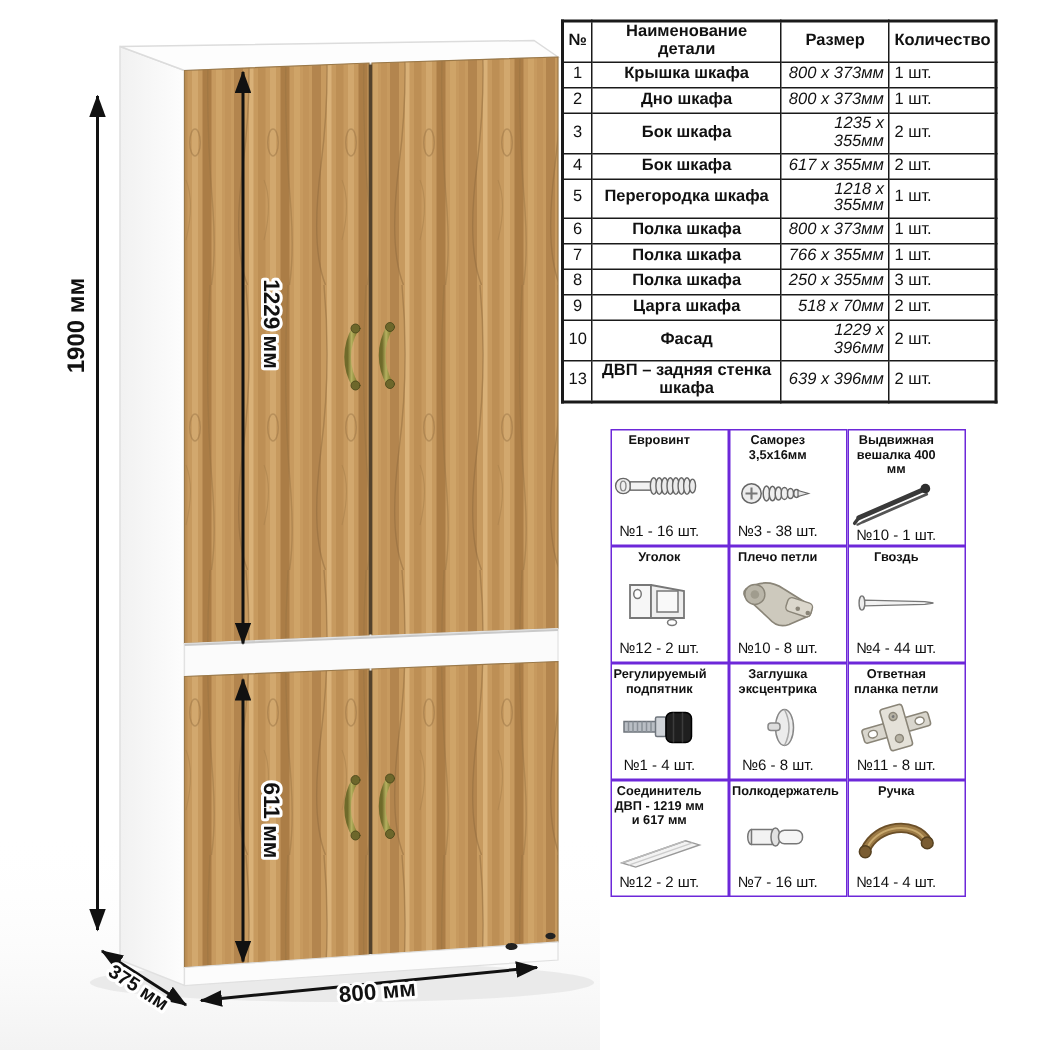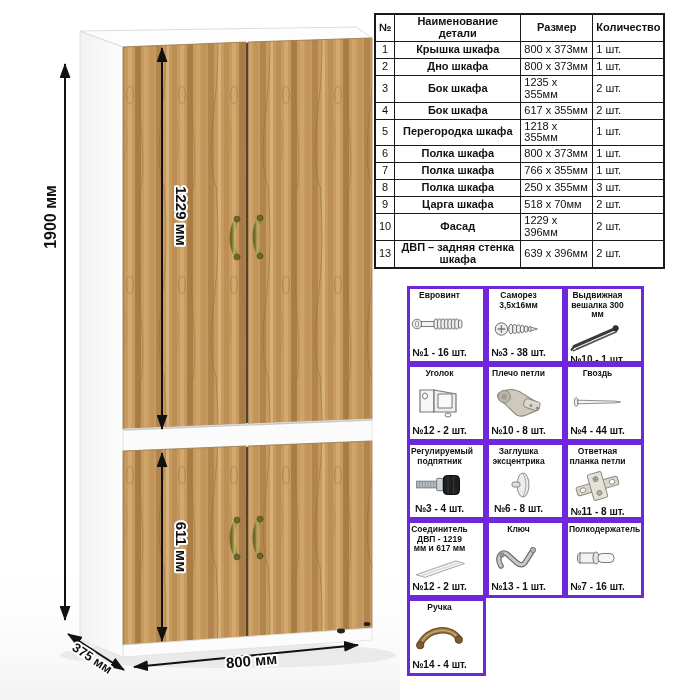--- a/index.html
+++ b/index.html
@@ -21,40 +21,40 @@
     border:1px solid #1a1a1a;font-size:11px;line-height:1.08;
     padding:1px 3px;vertical-align:middle;color:#111;
   }
   .parts-table th{font-weight:bold;text-align:center;height:18px;font-size:11px;}
   .col-num{width:18px;}
   .col-name{width:126px;}
   .col-size{width:72px;}
   .col-qty{width:70px;}
   .parts-table td.c-num{text-align:center;height:14px;}
   .parts-table td.c-name{text-align:center;font-weight:bold;}
-  .parts-table td.c-size{text-align:left;}
+  .parts-table td.c-size{text-align:right;font-style:italic;}
   .parts-table td.c-qty{}
 
   
   .hw-grid{
     position:absolute;left:407px;top:286px;
     display:grid;grid-template-columns:repeat(3,79px);grid-auto-rows:78px;
   }
   .hw-cell{
-    border:3px solid #6d28d9;background:#fff;box-sizing:border-box;
+    border:1px solid #6d28d9;background:#fff;box-sizing:border-box;
     display:flex;flex-direction:column;align-items:center;
     padding:2px 15px 2px 1px;overflow:hidden;
   }
   .hw-empty{background:transparent;}
   .hw-title{
     font-size:8.5px;font-weight:bold;text-align:center;line-height:1.13;
     color:#111;width:100%;
   }
   .hw-icon{flex:1;display:flex;align-items:center;justify-content:center;width:100%;}
-  .hw-qty{font-size:10px;font-weight:bold;text-align:center;color:#111;padding-bottom:1px;}
+  .hw-qty{font-size:10px;font-weight:normal;text-align:center;color:#111;padding-bottom:1px;}
 </style>
 </head>
 <body>
 
 <svg id="scene" width="400" height="700" viewBox="0 0 400 700">
   <defs>
     <linearGradient id="floorG" x1="0" y1="0" x2="0" y2="1">
       <stop offset="0" stop-color="#ffffff" stop-opacity="0"></stop>
       <stop offset="1" stop-color="#e9e9e9"></stop>
     </linearGradient>
@@ -262,21 +262,21 @@
           <ellipse cx="38" cy="13" rx="2" ry="3.4"></ellipse>
             <ellipse cx="42" cy="13" rx="1.8" ry="2.6"></ellipse>
         </g>
         <path d="M43,11 L50,13 L43,15 z" fill="#e5e5e5" stroke="#666" stroke-width="0.8"></path>
       </svg>
     </div>
     <div class="hw-qty">№3 - 38 шт.</div>
   </div>
 
   <div class="hw-cell">
-    <div class="hw-title">Выдвижная вешалка 300 мм</div>
+    <div class="hw-title">Выдвижная вешалка 400 мм</div>
     <div class="hw-icon">
       <svg width="66" height="34" viewBox="0 0 66 34">
         <path d="M6,28 L52,8" stroke="#3a3a3a" stroke-width="3.5" stroke-linecap="round"></path>
         <path d="M9,31 L55,11" stroke="#555" stroke-width="2" stroke-linecap="round"></path>
         <circle cx="54" cy="7" r="3.5" fill="#2e2e2e"></circle>
         <path d="M6,28 l-3,4" stroke="#3a3a3a" stroke-width="2.5" stroke-linecap="round"></path>
         <path d="M9,31 l-4,2" stroke="#555" stroke-width="1.6" stroke-linecap="round"></path>
       </svg>
     </div>
     <div class="hw-qty">№10 - 1 шт.</div>
@@ -334,21 +334,21 @@
             <line x1="18" y1="11" x2="18" y2="18"></line>
         <line x1="21" y1="11" x2="21" y2="18"></line>
             <line x1="24" y1="11" x2="24" y2="18"></line>
           </g>
         <rect x="27" y="8" width="7" height="13" rx="1" fill="#cfd3d8" stroke="#6f757c"></rect>
         <rect x="34" y="5" width="17" height="20" rx="4" fill="#1f1f1f" stroke="#000"></rect>
         <line x1="39" y1="5" x2="39" y2="25" stroke="#3c3c3c"></line>
         <line x1="45" y1="5" x2="45" y2="25" stroke="#3c3c3c"></line>
       </svg>
     </div>
-    <div class="hw-qty">№3 - 4 шт.</div>
+    <div class="hw-qty">№1 - 4 шт.</div>
   </div>
 
   <div class="hw-cell">
     <div class="hw-title">Заглушка эксцентрика</div>
     <div class="hw-icon">
       <svg width="40" height="34" viewBox="0 0 40 34">
         <ellipse cx="24" cy="17" rx="6" ry="12" fill="#ececec" stroke="#888"></ellipse>
         <path d="M24,5 q6,12 0,24" fill="none" stroke="#aaa"></path>
         <rect x="13" y="14" width="8" height="5" rx="2" fill="#ddd" stroke="#888"></rect>
       </svg>
@@ -379,32 +379,20 @@
     <div class="hw-icon">
       <svg width="66" height="26" viewBox="0 0 66 26">
         <path d="M6,22 L52,6 L62,9 L16,25 z" fill="#f3f3f3" stroke="#999"></path>
         <path d="M6,22 L52,6" stroke="#bbb"></path>
         <path d="M11,23.5 L57,7.5" stroke="#ccc"></path>
       </svg>
     </div>
     <div class="hw-qty">№12 - 2 шт.</div>
   </div>
 
-  <div class="hw-cell">
-    <div class="hw-title">Ключ</div>
-    <div class="hw-icon">
-      <svg width="56" height="36" viewBox="0 0 56 36">
-        <path d="M10,26 C5,18 10,10 16,14 L26,23 C30,26 33,25 35,21 L42,10" fill="none" stroke="#6f6f6f" stroke-width="5.5" stroke-linecap="round"></path>
-        <path d="M10,26 C5,18 10,10 16,14 L26,23 C30,26 33,25 35,21 L42,10" fill="none" stroke="#c9c9c9" stroke-width="3" stroke-linecap="round"></path>
-        <circle cx="11" cy="15" r="2.2" fill="#9a9a9a" stroke="#6f6f6f" stroke-width="0.8"></circle>
-        <circle cx="42" cy="10" r="2.6" fill="#b5b5b5" stroke="#6f6f6f" stroke-width="0.8"></circle>
-      </svg>
-    </div>
-    <div class="hw-qty">№13 - 1 шт.</div>
-  </div>
 
   <div class="hw-cell">
     <div class="hw-title">Полкодержатель</div>
     <div class="hw-icon">
       <svg width="56" height="22" viewBox="0 0 56 22">
         <ellipse cx="10" cy="11" rx="2.5" ry="5" fill="#e8e8e8" stroke="#777"></ellipse>
         <rect x="10" y="6" width="14" height="10" fill="#f2f2f2" stroke="#777"></rect>
         <ellipse cx="26" cy="11" rx="3" ry="6" fill="#e2e2e2" stroke="#777"></ellipse>
         <rect x="28" y="6.5" width="16" height="9" rx="4" fill="#f5f5f5" stroke="#777"></rect>
       </svg>

